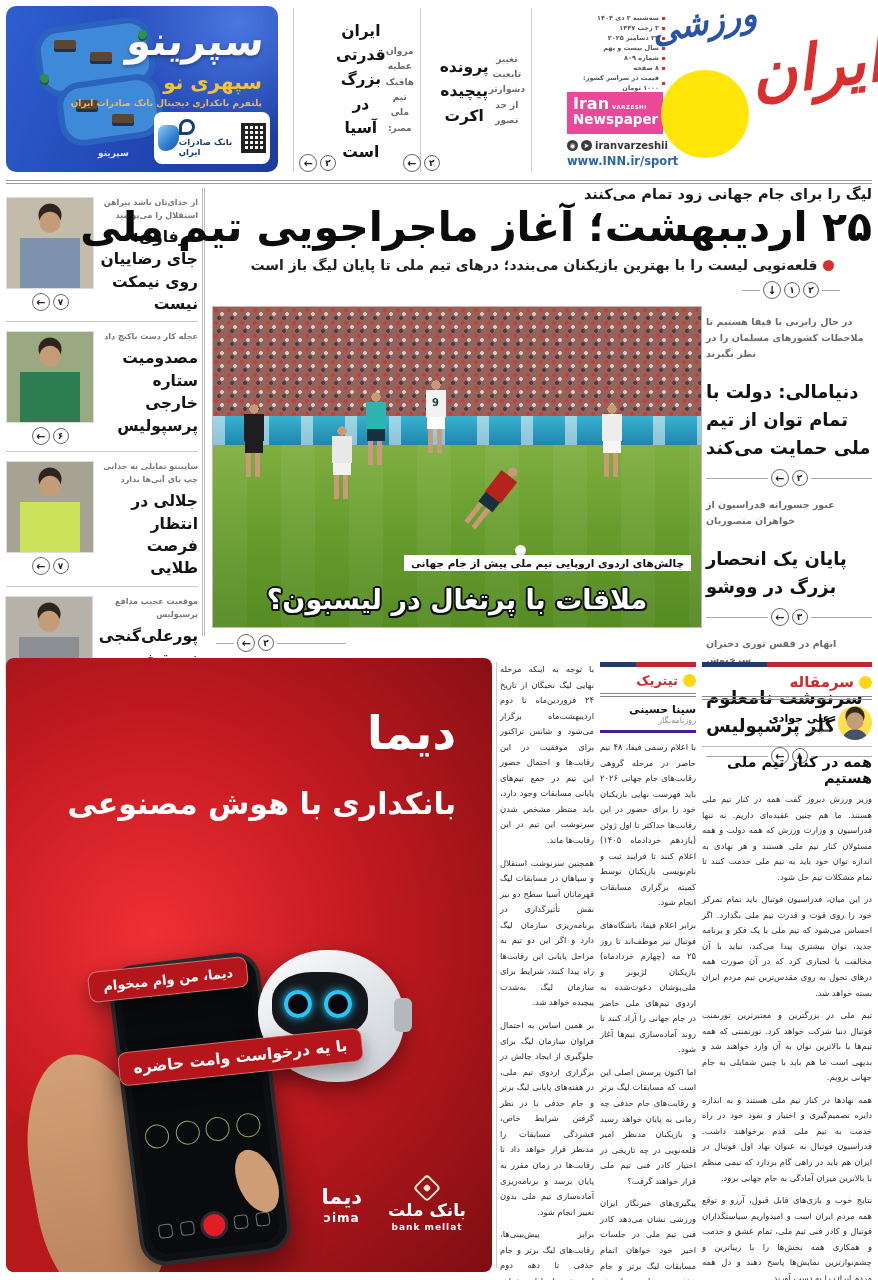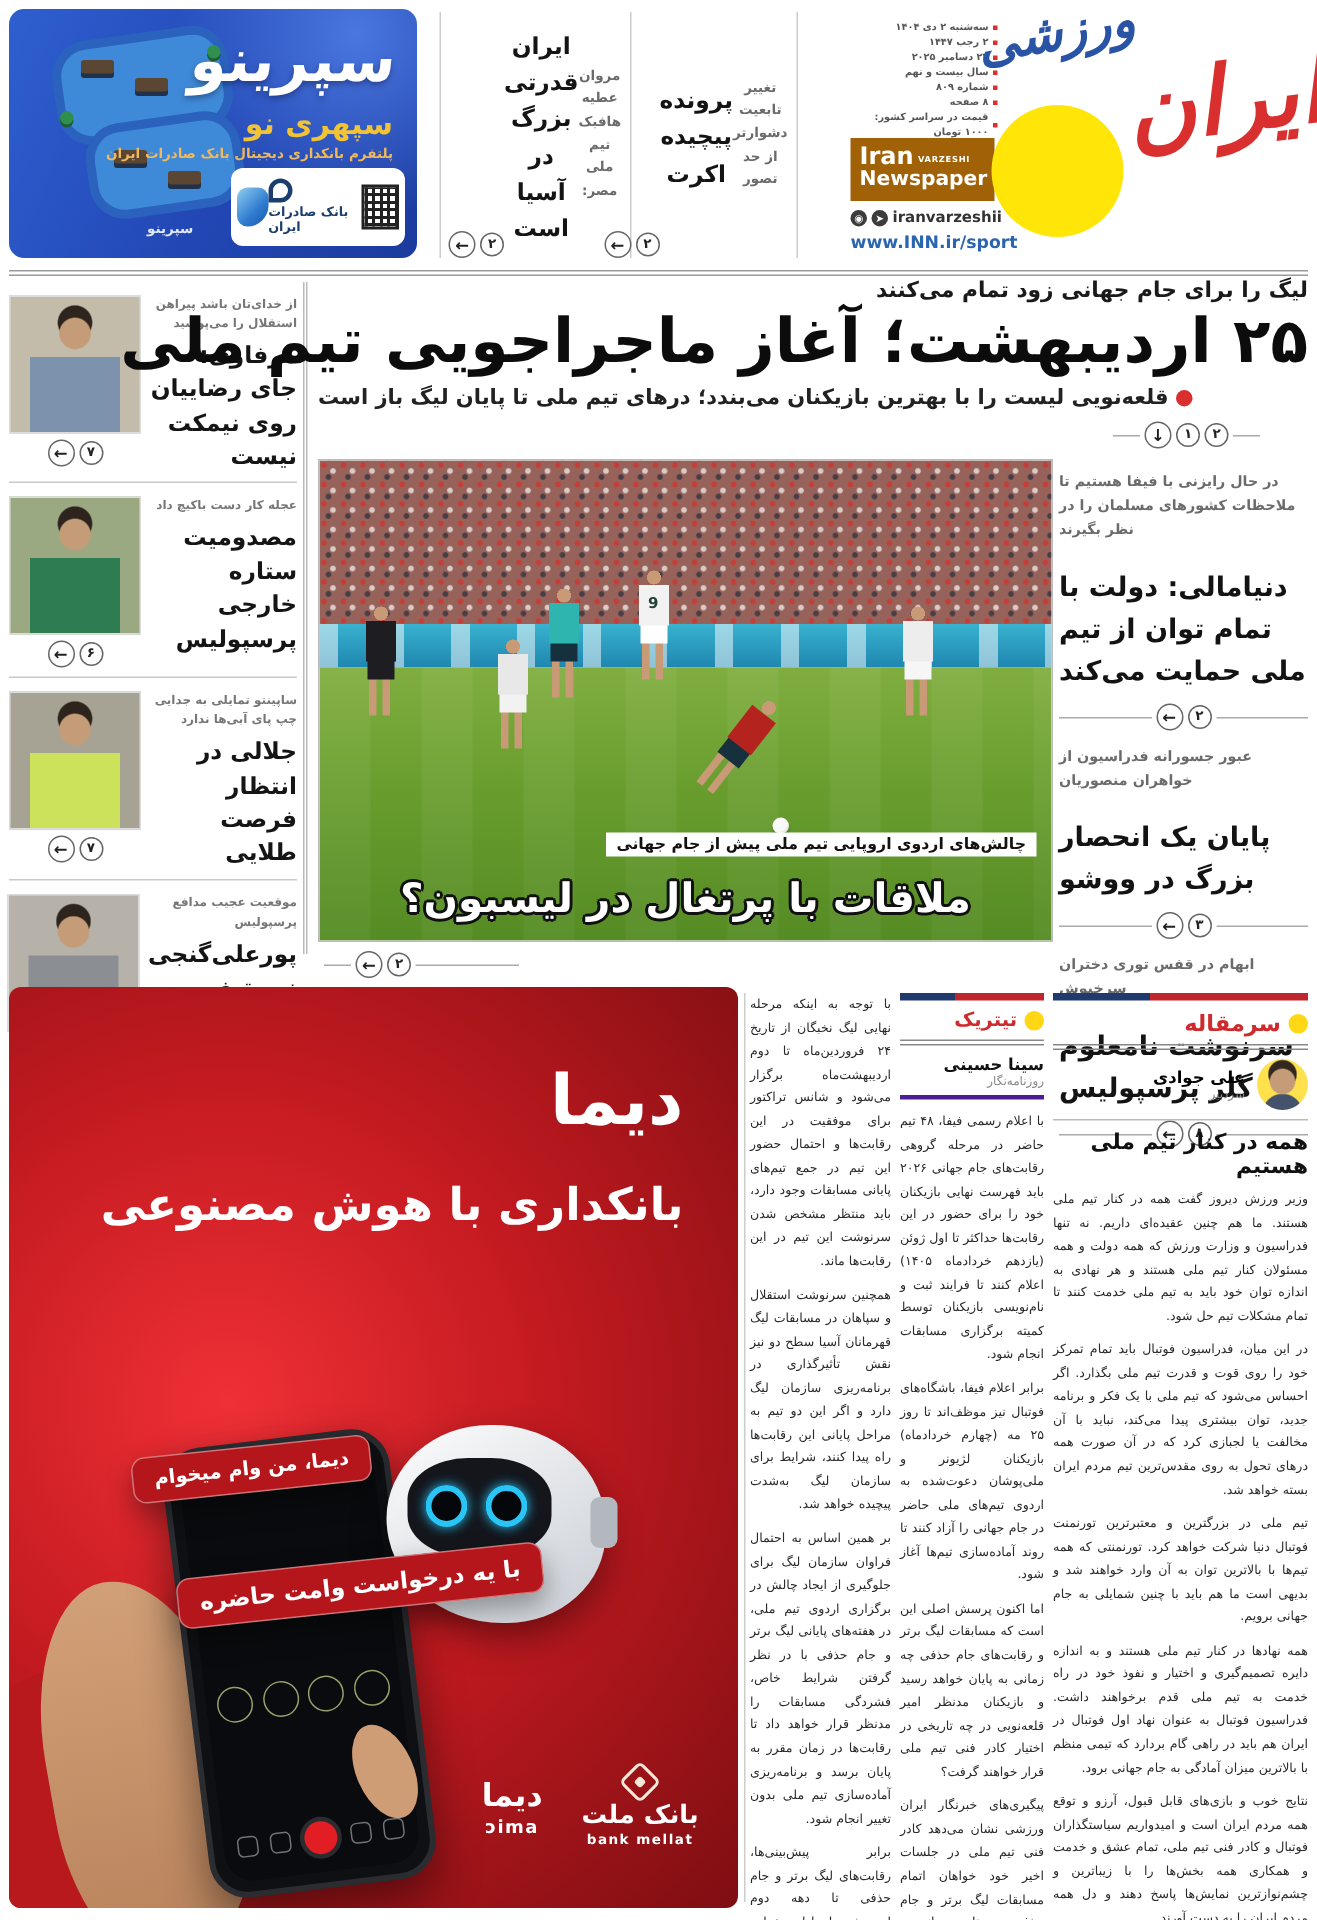--- a/index.html
+++ b/index.html
@@ -50,21 +50,21 @@
             linear-gradient(#9aa2a8 0 0); background-size:auto,auto,48px 16px; background-position:0 0,0 0,50% 100%; }
   .t-kick { font-size:9px; line-height:1.7; }
   .t-head { font-size:15.5px; font-weight:900; color:#141414; line-height:1.55; margin-top:3px; }
   .teaser .refs { margin-top:auto; }
 
   
   .mast { position:absolute; left:565px; top:0; width:337px; height:178px; }
   .dates { position:absolute; left:2px; top:13px; width:98px; list-style:none; }
   .dates li { display:flex; align-items:center; gap:3px; font-size:6.5px; color:#555; font-weight:700; line-height:1.55; }
   .dates .dot { width:3px; height:3px; background:#d92f2f; flex:0 0 3px; }
-  .brandbox { position:absolute; left:2px; top:92px; width:96px; height:42px; background:#a16207; color:#fff; padding:4px 6px; direction:ltr; }
+  .brandbox { position:absolute; left:2px; top:92px; width:96px; height:42px; background:#ec4899; color:#fff; padding:4px 6px; direction:ltr; }
   .bb-top { font-size:16px; font-weight:900; line-height:1; display:flex; align-items:flex-end; gap:3px; }
   .bb-tag { font-size:5.5px; font-weight:800; letter-spacing:.5px; padding-bottom:2px; }
   .bb-bot { font-size:13.5px; font-weight:600; line-height:1.15; }
   .social { position:absolute; left:2px; top:140px; display:flex; direction:ltr; align-items:center; gap:3px; }
   .sic { width:11px; height:11px; border-radius:50%; background:#3c3c3c; color:#fff; font-size:7px; display:flex; align-items:center; justify-content:center; }
   .social b { font-size:10px; color:#333; }
   .site { position:absolute; left:2px; top:154px; direction:ltr; color:#2b65b0; font-weight:800; font-size:11.5px; }
   .sun { position:absolute; left:96px; top:70px; width:88px; height:88px; border-radius:50%; background:#ffe608; }
   .np-sub { position:absolute; left:86px; top:2px; color:#2953a5; font-size:34px; font-weight:900; font-style:italic; transform:rotate(-10deg); }
   .np-main { position:absolute; left:186px; top:30px; color:#d92f2f; font-size:62px; font-weight:900; font-style:italic; transform:rotate(-7deg); }
@@ -84,21 +84,21 @@
                               radial-gradient(circle at 50% 19%, #2c241d 11px, transparent 12px),
                               linear-gradient(var(--shirt) 0 0);
              background-size:auto,auto,60px 50px; background-position:0 0,0 0,50% 100%; background-repeat:no-repeat; }
 
   .v-dbl { position:absolute; left:202px; top:188px; height:448px; width:3px; border-left:1px solid #bbb; border-right:1px solid #bbb; }
 
   
   .lead { position:absolute; left:212px; top:186px; width:660px; text-align:right; }
   .l-kick { font-size:14.5px; font-weight:800; color:#1a1a1a; }
   .l-head { font-size:41px; font-weight:900; color:#0c0c0c; line-height:1.15; letter-spacing:-1px; white-space:nowrap; margin-top:2px; }
-  .l-sub { font-size:14px; font-weight:700; color:#222; margin-top:6px; display:flex; justify-content:flex-end; gap:5px; align-items:center; }
+  .l-sub { font-size:14px; font-weight:700; color:#222; margin-top:6px; display:flex; justify-content:center; gap:5px; align-items:center; }
   .reddot { width:11px; height:11px; background:#d92f2f; border-radius:50%; flex:0 0 11px; }
   .lead-refs { width:130px; margin-top:8px; justify-content:flex-start; }
 
   
   .photo { position:absolute; left:212px; top:306px; width:490px; height:322px; border:1px solid #bbb; overflow:hidden; }
   .crowd { position:absolute; inset:0 0 auto 0; height:34%;
            background-color:#97625a;
            background-image:radial-gradient(circle at 3px 3px, rgba(205,55,50,.85) 1.6px, transparent 2.2px),
                             radial-gradient(circle at 9px 7px, rgba(240,238,235,.75) 1.6px, transparent 2.2px),
                             radial-gradient(circle at 6px 11px, rgba(52,52,64,.8) 1.6px, transparent 2.2px);

